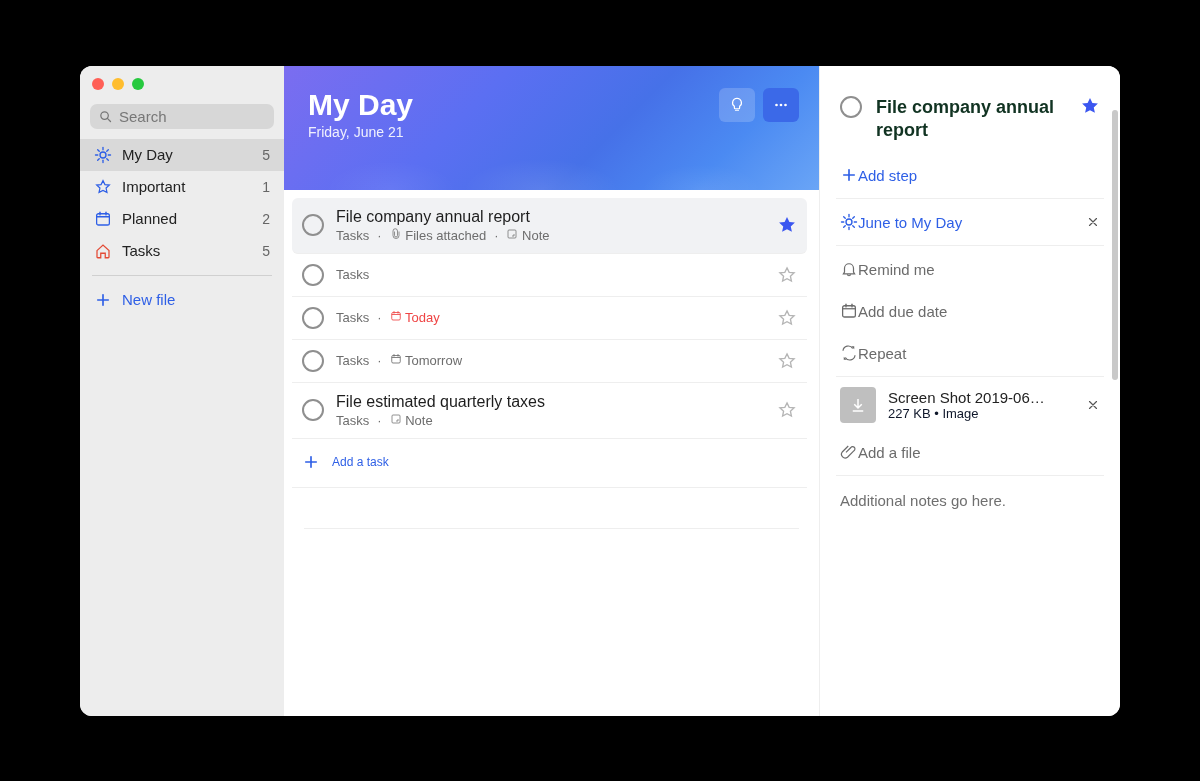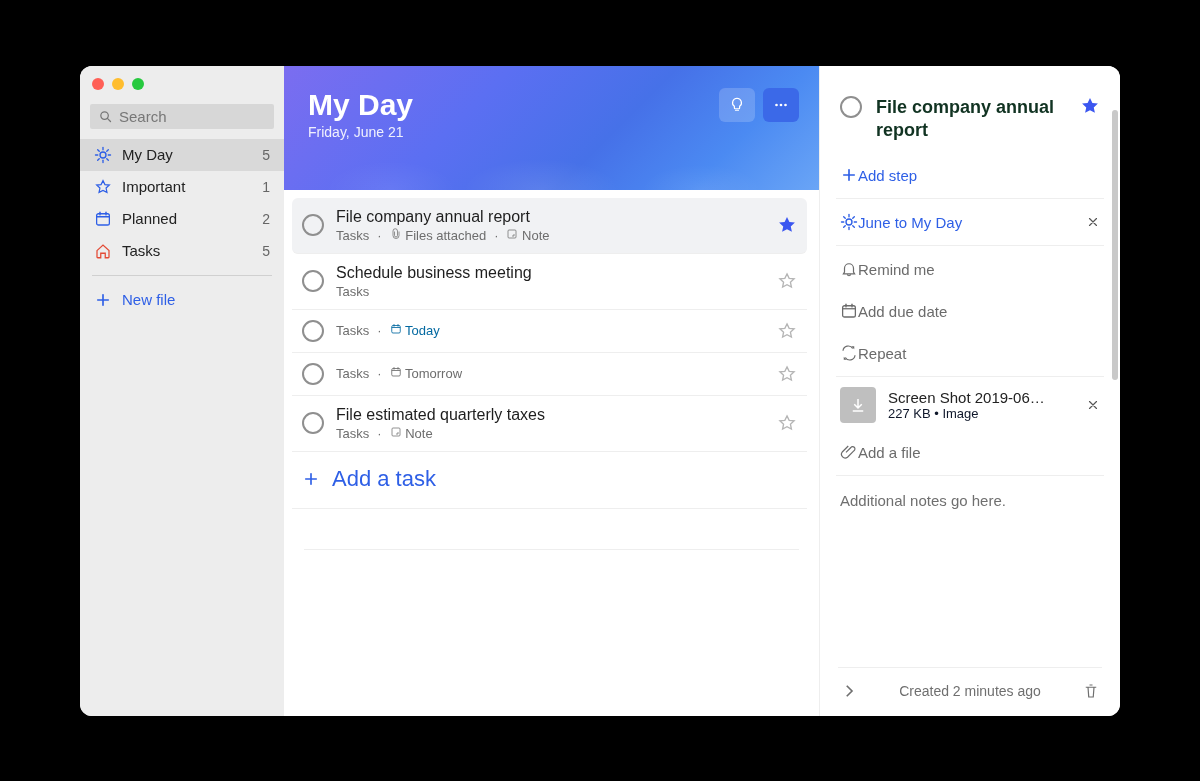--- a/index.html
+++ b/index.html
@@ -36,21 +36,21 @@
   }
   .traffic span {
     width: 12px; height: 12px; border-radius: 50%;
   }
   .tl-red { background:#ff5f56; }
   .tl-yellow { background:#ffbd2e; }
   .tl-green { background:#27c93f; }
   .search {
     margin: 0 10px 10px;
     background:#d7d7d7;
-    border-radius:2px;
+    border-radius:7px;
     display:flex;
     align-items:center;
     padding:4px 8px;
     gap:6px;
     color:#777;
     font-size:15px;
   }
   .search svg { width:15px; height:15px; }
   .nav { display:flex; flex-direction:column; }
   .nav-item {
@@ -121,28 +121,28 @@
   .task.selected { background:#f1f2f4; border-radius:6px; }
   .check {
     width:22px; height:22px; border-radius:50%;
     border:2px solid #8f8f8f;
     flex:0 0 auto;
   }
   .task-body { flex:1; display:flex; flex-direction:column; gap:2px; }
   .task-title { font-size:16px; color:#1e1e1e; }
   .task-meta { font-size:13px; color:#6d6d6d; display:flex; flex-wrap:wrap; gap:6px; align-items:center; }
   .task-meta .sep::before { content:"·"; margin:0 2px; color:#6d6d6d; }
-  .meta-blue { color:#0369a1; }
+  .meta-blue { color:#ef4444; }
   .meta-ico { width:12px; height:12px; display:inline-flex; }
   .star { width:20px; height:20px; color:#b5b5b5; cursor:pointer; flex:0 0 auto; }
   .star.filled { color:#3b56f0; }
   .add-task {
     display:flex; align-items:center; gap:12px;
     padding:14px 10px 16px;
-    color:#2e5fe6; font-size:22px; cursor:text;
+    color:#2e5fe6; font-size:12px; cursor:text;
     border-bottom:1px solid #eee;
   }
   .bottom-line { margin:40px 20px 0; border-top:1px solid #eee; }
   
   .detail {
     width:300px;
     background:#fff;
     display:flex; flex-direction:column;
     position:relative;
     padding:18px 18px 0;
@@ -371,21 +371,20 @@
           </div>
           <span class="star filled">
             <svg width="20" height="20">
               <use href="#i-star"></use>
             </svg>
           </span>
         </div>
         <div class="task">
           <span class="check"></span>
           <div class="task-body">
-            <div class="task-title">Schedule business meeting</div>
             <div class="task-meta">
               <span>Tasks</span>
             </div>
           </div>
           <span class="star">
             <svg width="20" height="20">
               <use href="#i-star-o"></use>
             </svg>
           </span>
         </div>
@@ -532,29 +531,16 @@
       <span class="ico">
           <svg width="18" height="18">
             <use href="#i-clip"></use>
           </svg>
         </span>
       <span>Add a file</span>
     </div>
     <div class="hr"></div>
     <div class="notes">Additional notes go here.</div>
 
-    <div class="detail-footer">
-      <span class="ico">
-          <svg width="18" height="18">
-            <use href="#i-chev-r"></use>
-          </svg>
-        </span>
-      <span>Created 2 minutes ago</span>
-      <span class="ico">
-          <svg width="18" height="18">
-            <use href="#i-trash"></use>
-          </svg>
-        </span>
-    </div>
   </div>
 
   <div class="scroll-stub"></div>
 </div>
 
 </body></html>

